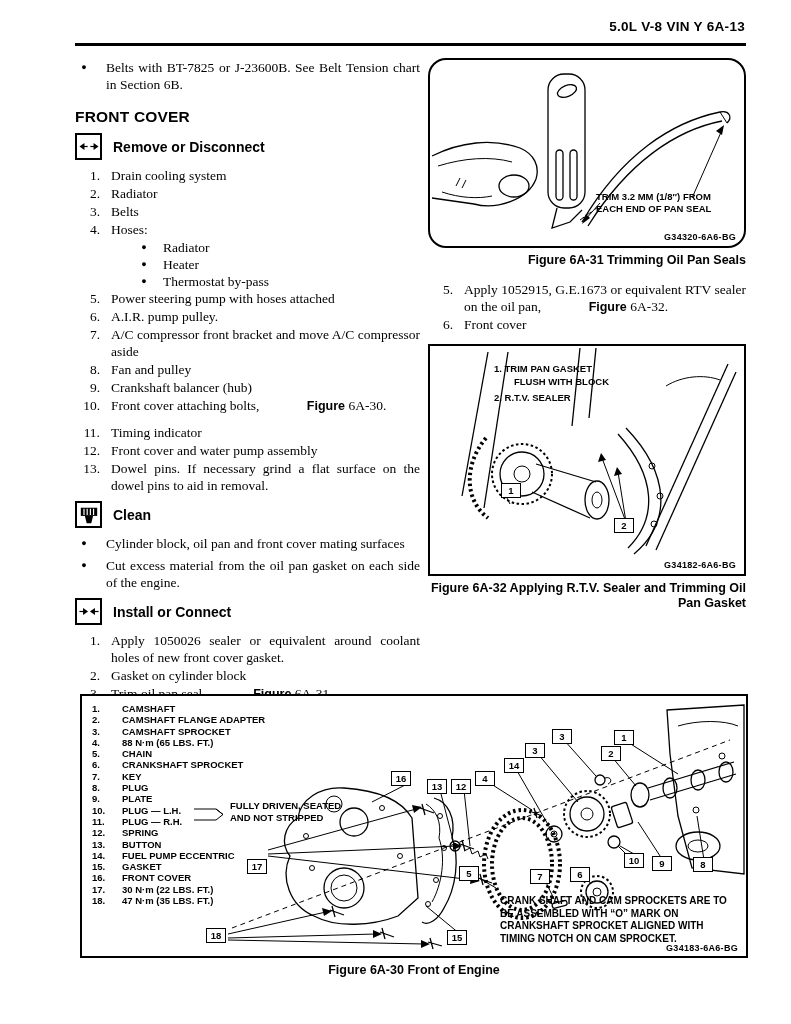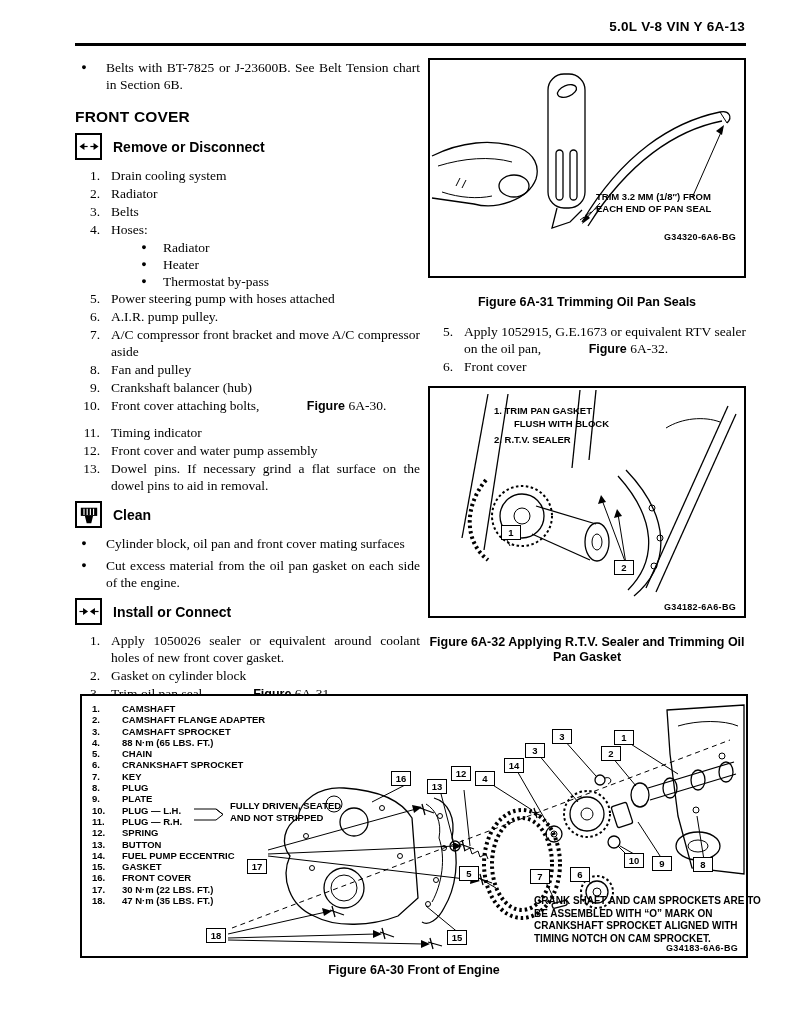--- a/index.html
+++ b/index.html
@@ -23,28 +23,28 @@
   .olist{margin:2px 0 4px 0;}
   .olist .li{display:grid;grid-template-columns:25px 1fr;column-gap:11px;margin-bottom:1px;}
   .olist .num{text-align:right;white-space:nowrap;}
   .sub-row{display:grid;grid-template-columns:50px 14px 1fr;column-gap:12px;}
   .sub-row .bullet{text-align:center;font-size:9px;line-height:17px;}
   .gap8{height:9px;}
   b.fig{font:bold 12.5px "Liberation Sans",sans-serif;padding-left:44px;}
 
   .figbox{position:relative;border:2px solid #000;background:#fff;box-sizing:border-box;}
   .figbox svg{display:block;}
-  .figcap{font:bold 12.5px "Liberation Sans",sans-serif;text-align:center;margin-top:17px;line-height:15px;}
+  .figcap{font:bold 12.5px "Liberation Sans",sans-serif;text-align:right;margin-top:5px;line-height:15px;}
 
   .fig30{position:absolute;left:80px;top:694px;width:668px;height:264px;border:2px solid #000;background:#fff;box-sizing:border-box;}
   .fig30 svg.art{position:absolute;left:0;top:0;}
   .legend{position:absolute;left:10px;top:7px;font:bold 9.5px/11.3px "Liberation Sans",sans-serif;}
   .legend .lr{display:grid;grid-template-columns:21px 1fr;column-gap:9px;white-space:nowrap;}
   .bracket-note{position:absolute;left:148px;top:104px;font:bold 9.5px/11.5px "Liberation Sans",sans-serif;white-space:nowrap;}
-  .f30note{position:absolute;left:452px;top:199px;width:238px;font:bold 10px/12.5px "Liberation Sans",sans-serif;}
+  .f30note{position:absolute;left:418px;top:199px;width:238px;font:bold 10px/12.5px "Liberation Sans",sans-serif;}
   .fcode{position:absolute;right:8px;bottom:3px;font:bold 9px "Liberation Sans",sans-serif;letter-spacing:.3px;}
   .co{position:absolute;width:18px;height:13px;border:1.8px solid #000;font:bold 9.5px/13px "Liberation Sans",sans-serif;text-align:center;background:#fff;}
   .cap30{position:absolute;left:80px;top:963px;width:668px;font:bold 12.5px "Liberation Sans",sans-serif;text-align:center;}
 
   svg .ln{stroke:#000;stroke-width:1.3;fill:none;}
   svg .thin{stroke:#000;stroke-width:1;fill:none;}
   svg .dash{stroke:#000;stroke-width:1;fill:none;stroke-dasharray:5 4;}
   svg .teeth{stroke:#000;stroke-width:2;fill:none;stroke-dasharray:2.5 2.5;}
   svg .chain{stroke:#000;stroke-width:4;fill:none;stroke-dasharray:2.5 3;}
   svg text.ann{font:bold 9.5px "Liberation Sans",sans-serif;fill:#000;}
@@ -198,21 +198,21 @@
         </div>
       <div class="li">
           <span class="num">4.</span>
           <span><span>Seal onto front cover</span></span>
         </div>
     </div>
   </div>
 
   <div class="col-right">
 
-    <div class="figbox" style="width:318px;height:220px;">
+    <div class="figbox" style="width:318px;height:190px;border-radius:18px;">
       <svg width="314" height="186" viewBox="0 0 314 186">
 
         <path class="ln" d="M2 96 C30 82 62 78 90 88 C104 94 110 106 106 119 C98 140 66 150 44 144 L2 138"></path>
         <path class="thin" d="M8 106 C34 98 60 96 82 102"></path>
         <path class="thin" d="M12 132 C30 138 48 139 62 136"></path>
         <ellipse class="ln" cx="84" cy="126" rx="15" ry="11"></ellipse>
         <path class="thin" d="M30 118 l-4 8 M36 120 l-4 8"></path>
 
         <rect class="ln" x="118" y="14" width="37" height="134" rx="16" stroke-width="1.6"></rect>
         <ellipse class="ln" cx="137" cy="31" rx="10" ry="5.5" transform="rotate(-22 137 31)"></ellipse>
@@ -481,21 +481,21 @@
     <div class="co" style="left:519px;top:50px;">2</div>
     <div class="co" style="left:443px;top:47px;">3</div>
     <div class="co" style="left:393px;top:75px;">4</div>
     <div class="co" style="left:377px;top:170px;">5</div>
     <div class="co" style="left:488px;top:171px;">6</div>
     <div class="co" style="left:448px;top:173px;">7</div>
     <div class="co" style="left:611px;top:161px;">8</div>
     <div class="co" style="left:570px;top:160px;">9</div>
     <div class="co" style="left:542px;top:157px;">10</div>
     <div class="co" style="left:470px;top:33px;">3</div>
-    <div class="co" style="left:369px;top:70px;">12</div>
+    <div class="co" style="left:369px;top:83px;">12</div>
     <div class="co" style="left:345px;top:83px;">13</div>
     <div class="co" style="left:422px;top:62px;">14</div>
     <div class="co" style="left:365px;top:234px;">15</div>
     <div class="co" style="left:309px;top:75px;">16</div>
     <div class="co" style="left:165px;top:163px;">17</div>
     <div class="co" style="left:124px;top:232px;">18</div>
   </div>
 
   <div class="cap30">Figure 6A-30 Front of Engine</div>
 

